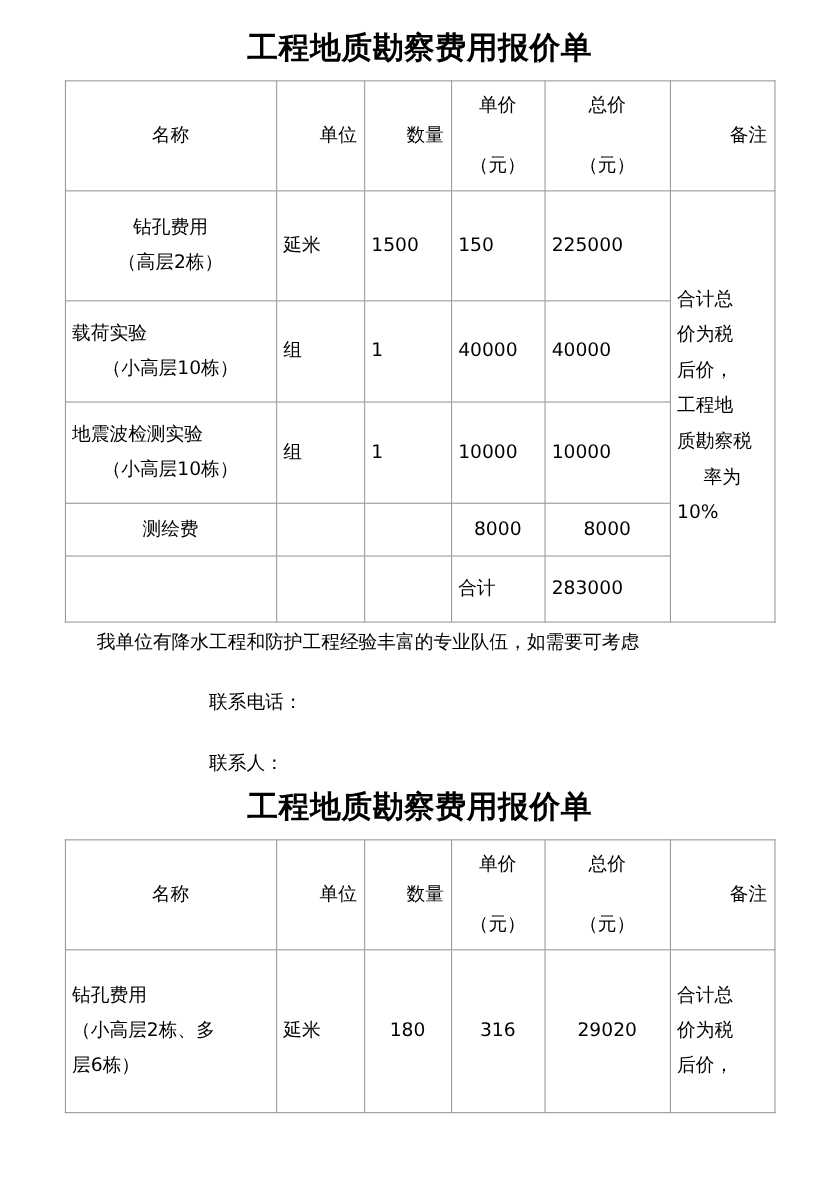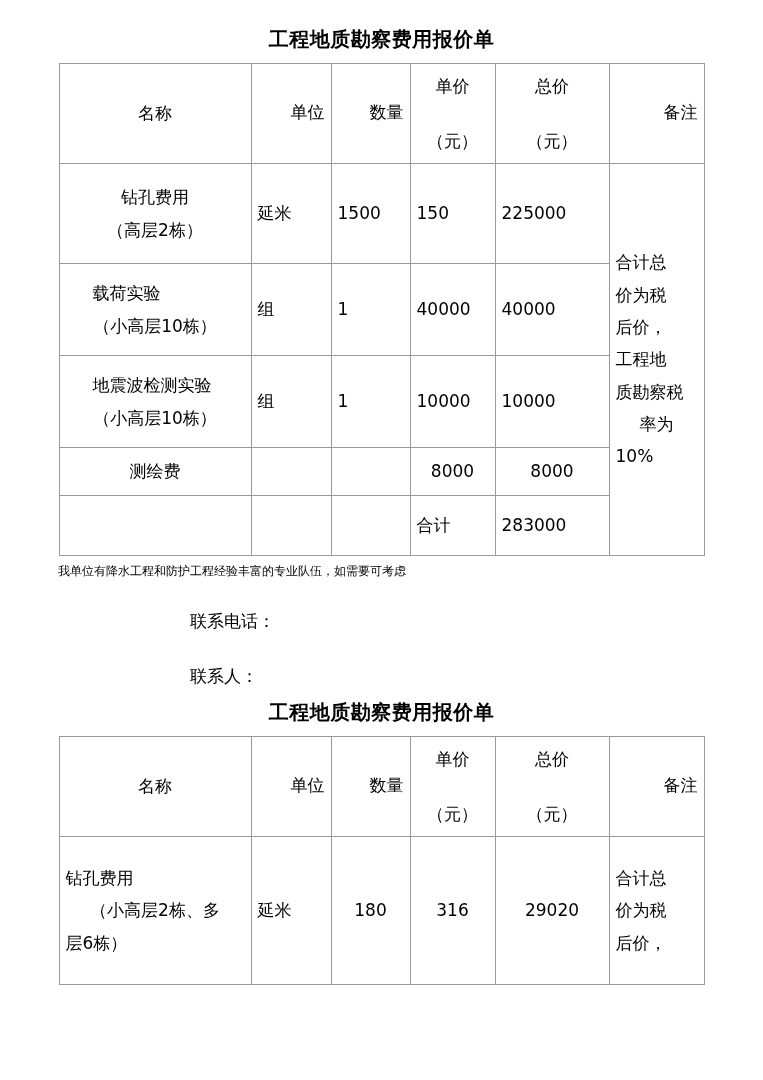--- a/index.html
+++ b/index.html
@@ -16,21 +16,21 @@
     position: relative;
   }
   .page {
     width: 763px;
     height: 1080px;
     position: relative;
     box-sizing: border-box;
   }
   .doc-title {
     text-align: center;
-    font-size: 20px;
+    font-size: 28px;
     font-weight: bold;
     letter-spacing: 0.5px;
     line-height: 1.2;
   }
   .title-1 { padding-top: 27px; }
   .title-2 { padding-top: 12px; }
 
   table.quote {
     border-collapse: collapse;
     table-layout: fixed;
@@ -64,42 +64,42 @@
   .hdr-two-line .l2 { display: block; margin-top: 22px; }
 
   .c-left   { text-align: left; }
   .c-center { text-align: center; }
 
   .name-cell { line-height: 2.05; }
   .name-cell .ln1 { display: block; }
   .name-cell .ln2 { display: block; }
   .name-center .ln1 { text-align: center; }
   .name-center .ln2 { text-align: center; }
-  .name-mixed .ln1 { text-align: left; margin-left: 27px; }
+  .name-mixed .ln1 { text-align: left; }
   .name-mixed .ln2 { text-align: center; }
 
   .remark-cell {
     text-align: left;
     line-height: 2.25;
     vertical-align: top;
     padding-top: 12px;
     font-size: 17px;
   }
   .remark-cell .rline { display: block; }
   .remark-cell .rline.ind { text-align: center; }
 
   .row-h1 { height: 100px; }
   .row-h2 { height: 92px; }
   .row-h3 { height: 92px; }
   .row-h4 { height: 48px; }
   .row-h5 { height: 60px; }
 
   .note-line {
-    font-size: 12px;
-    padding-left: 58px;
+    font-size: 17px;
+    padding-left: 88px;
     padding-top: 6px;
     line-height: 1.5;
   }
   .date-line {
     font-size: 17px;
     text-align: left;
     padding-left: 305px;
     padding-top: 26px;
   }
   .contact-line {
@@ -107,21 +107,21 @@
     padding-left: 190px;
     padding-top: 32px;
   }
   .contact-line.second { padding-top: 30px; }
 
   
   .t2-hdr { height: 100px; }
   .t2-row { height: 148px; }
   .t2-name { line-height: 2.55; }
   .t2-name .ln1 { display: block; text-align: left; }
-  .t2-name .ln2 { display: block; text-align: center; }
+  .t2-name .ln2 { display: block; }
   .t2-name .ln3 { display: block; text-align: left; }
   .t2-remark { vertical-align: top; padding-top: 10px; line-height: 2.35; }
 </style>
 </head>
 <body>
 
 <div class="page">
 
   <div class="doc-title title-1">工程地质勘察费用报价单</div>
 

